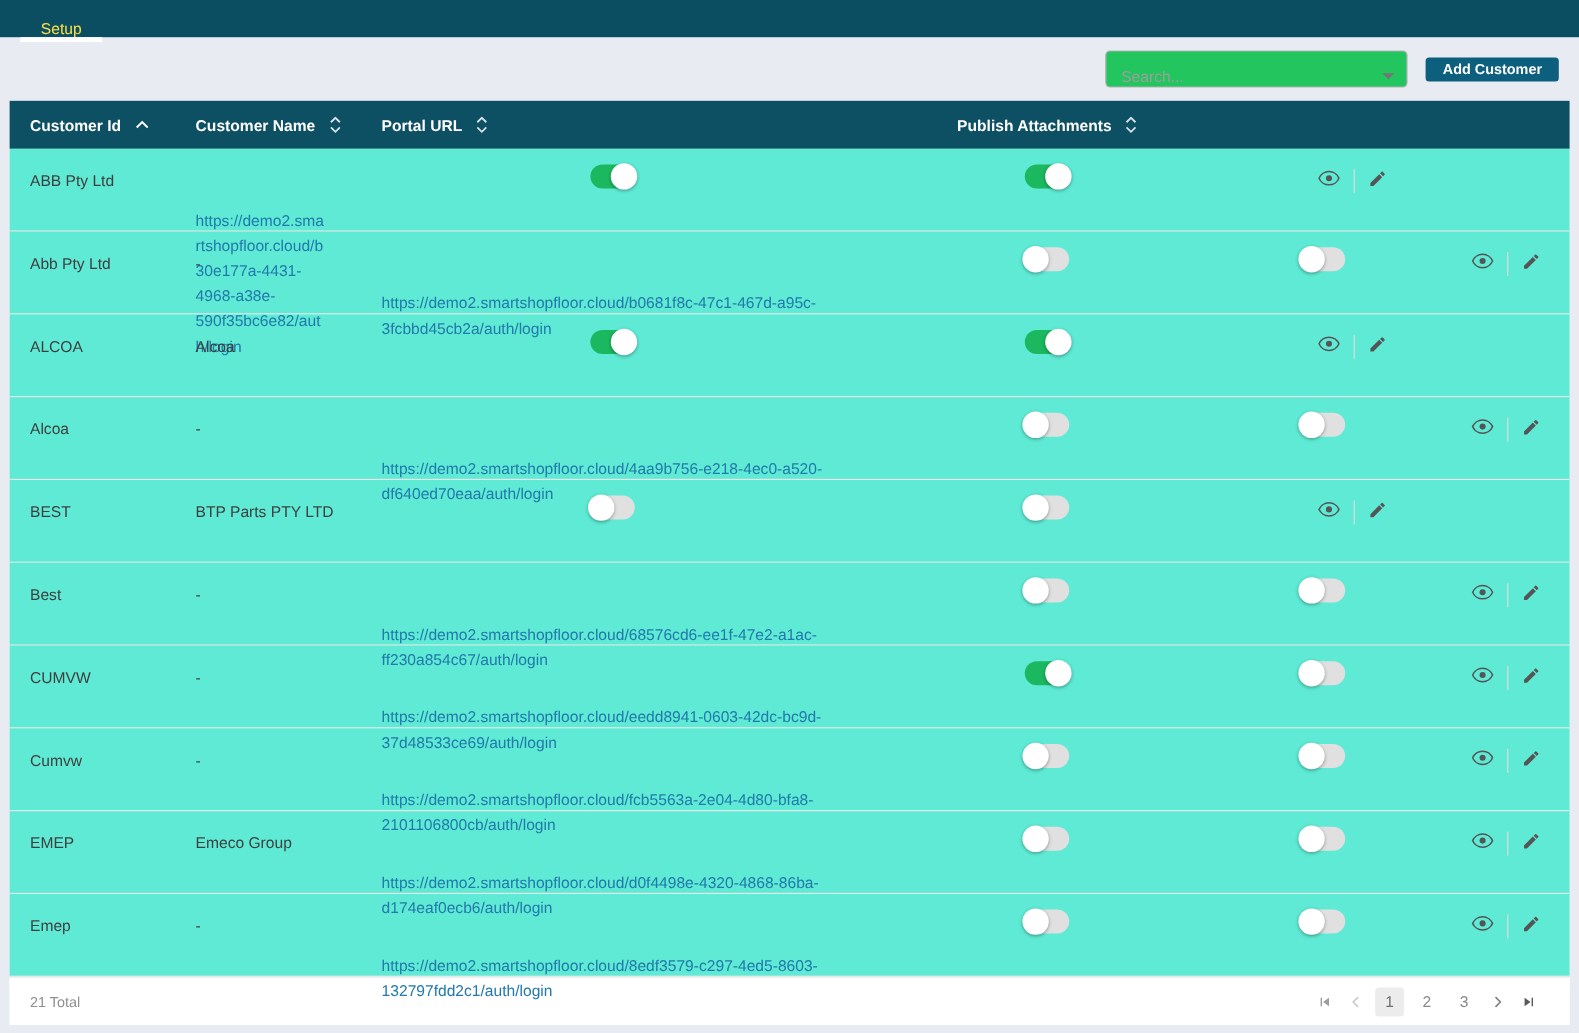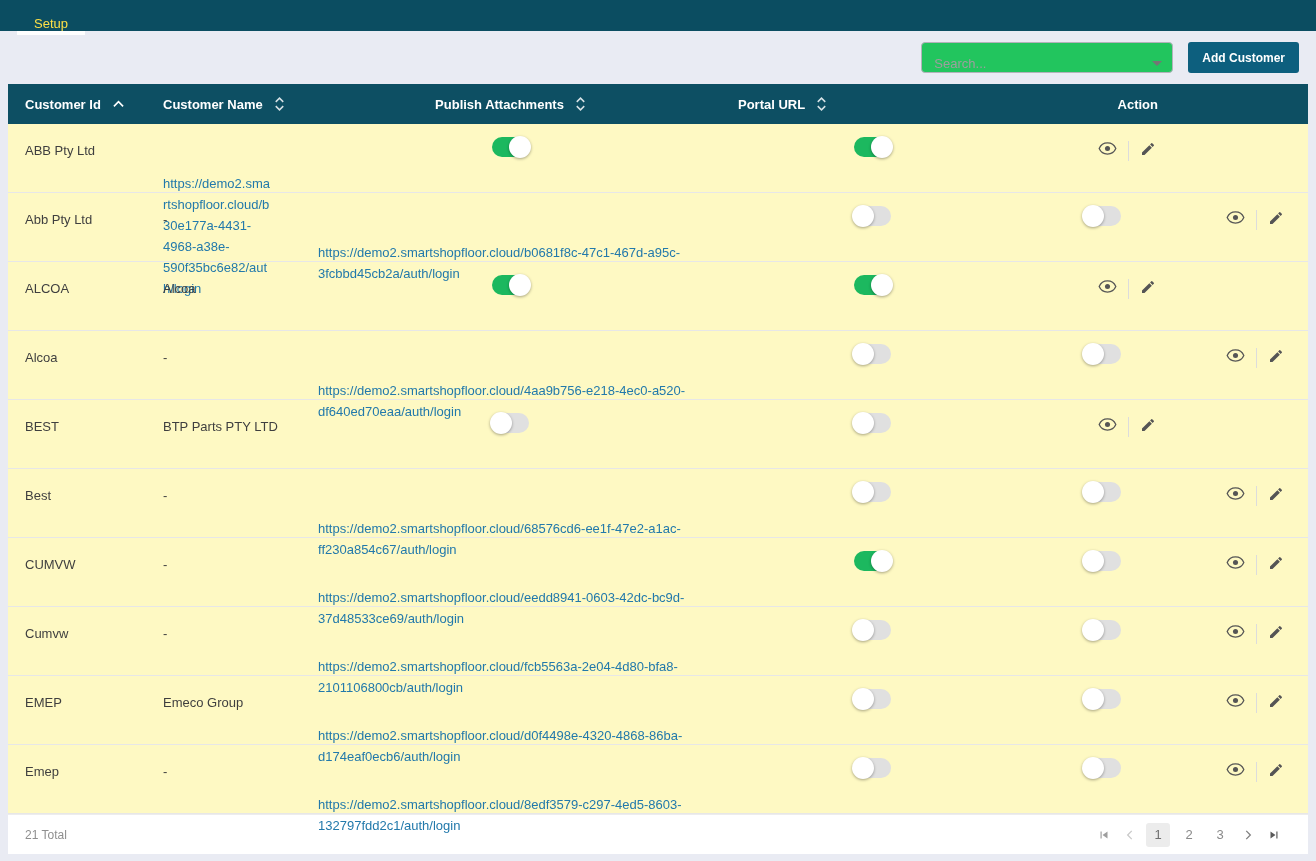--- a/index.html
+++ b/index.html
@@ -66,21 +66,21 @@
     background: transparent;
   }
   .searchbox input::placeholder { color: #9e9e9e; }
   .caret-down {
     width: 0; height: 0;
     border-left: 5px solid transparent;
     border-right: 5px solid transparent;
     border-top: 5px solid #757575;
   }
   .add-btn {
-    height: 31px;
+    height: 20px;
     padding: 0 14px;
     background: #0d5f7e;
     color: #ffffff;
     font-size: 12px;
     font-weight: bold;
     border: none;
     border-radius: 3px;
     font-family: "Liberation Sans", sans-serif;
     cursor: pointer;
   }
@@ -102,21 +102,21 @@
   .th.c2 { padding-left: 18px; }
   .th.c3 { padding-left: 18px; }
   .th.center { justify-content: center; }
   .th.right { justify-content: flex-end; padding-right: 22px; }
   .sort { display: flex; flex-direction: column; line-height: 0; }
   .sort svg { display: block; }
   
   .row {
     height: 69px;
     border-bottom: 1px solid #e7e7e7;
-    background: #fef9c3;
+    background: #5eead4;
     font-size: 13px;
   }
   .cell { padding-top: 17px; line-height: 20px; }
   .cell.c1 { padding-left: 17px; padding-right: 8px; }
   .cell.c2 { padding-left: 18px; padding-right: 12px; }
   .cell.c3 { padding-left: 18px; padding-right: 30px; }
   .cell.c3 a {
     color: #2279ab;
     text-decoration: none;
     overflow-wrap: anywhere;
@@ -220,45 +220,42 @@
       <span>Customer Name</span>
       <span class="sort">
         <svg width="9" height="6" viewBox="0 0 12 8">
             <path d="M1 6.5 6 1.5 11 6.5" fill="none" stroke="#d7e2e6" stroke-width="2"></path>
           </svg>
         <svg width="9" height="6" viewBox="0 0 12 8" style="margin-top:2px">
             <path d="M1 1.5 6 6.5 11 1.5" fill="none" stroke="#d7e2e6" stroke-width="2"></path>
           </svg>
       </span>
     </div>
+    <div class="th c3">
+      <span>Portal URL</span>
+      <span class="sort">
+        <svg width="9" height="6" viewBox="0 0 12 8">
+            <path d="M1 6.5 6 1.5 11 6.5" fill="none" stroke="#d7e2e6" stroke-width="2"></path>
+          </svg>
+        <svg width="9" height="6" viewBox="0 0 12 8" style="margin-top:2px">
+            <path d="M1 1.5 6 6.5 11 1.5" fill="none" stroke="#d7e2e6" stroke-width="2"></path>
+          </svg>
+      </span>
+    </div>
     <div class="th center">
       <span>Publish Attachments</span>
       <span class="sort">
         <svg width="9" height="6" viewBox="0 0 12 8">
             <path d="M1 6.5 6 1.5 11 6.5" fill="none" stroke="#d7e2e6" stroke-width="2"></path>
           </svg>
         <svg width="9" height="6" viewBox="0 0 12 8" style="margin-top:2px">
             <path d="M1 1.5 6 6.5 11 1.5" fill="none" stroke="#d7e2e6" stroke-width="2"></path>
           </svg>
       </span>
     </div>
-    <div class="th c3">
-      <span>Portal URL</span>
-      <span class="sort">
-        <svg width="9" height="6" viewBox="0 0 12 8">
-            <path d="M1 6.5 6 1.5 11 6.5" fill="none" stroke="#d7e2e6" stroke-width="2"></path>
-          </svg>
-        <svg width="9" height="6" viewBox="0 0 12 8" style="margin-top:2px">
-            <path d="M1 1.5 6 6.5 11 1.5" fill="none" stroke="#d7e2e6" stroke-width="2"></path>
-          </svg>
-      </span>
-    </div>
-    <div class="th right">
-      <span>Action</span>
-    </div>
   </div>
 
   <div>
   <div class="grid-row row">
     <div class="cell c1">ABB Pty Ltd</div>
     <div class="cell c3">
       <a href="#">https://demo2.smartshopfloor.cloud/b30e177a-4431-4968-a38e-590f35bc6e82/auth/login</a>
     </div>
     <div class="cell toggle-cell">
       <button class="toggle on">

